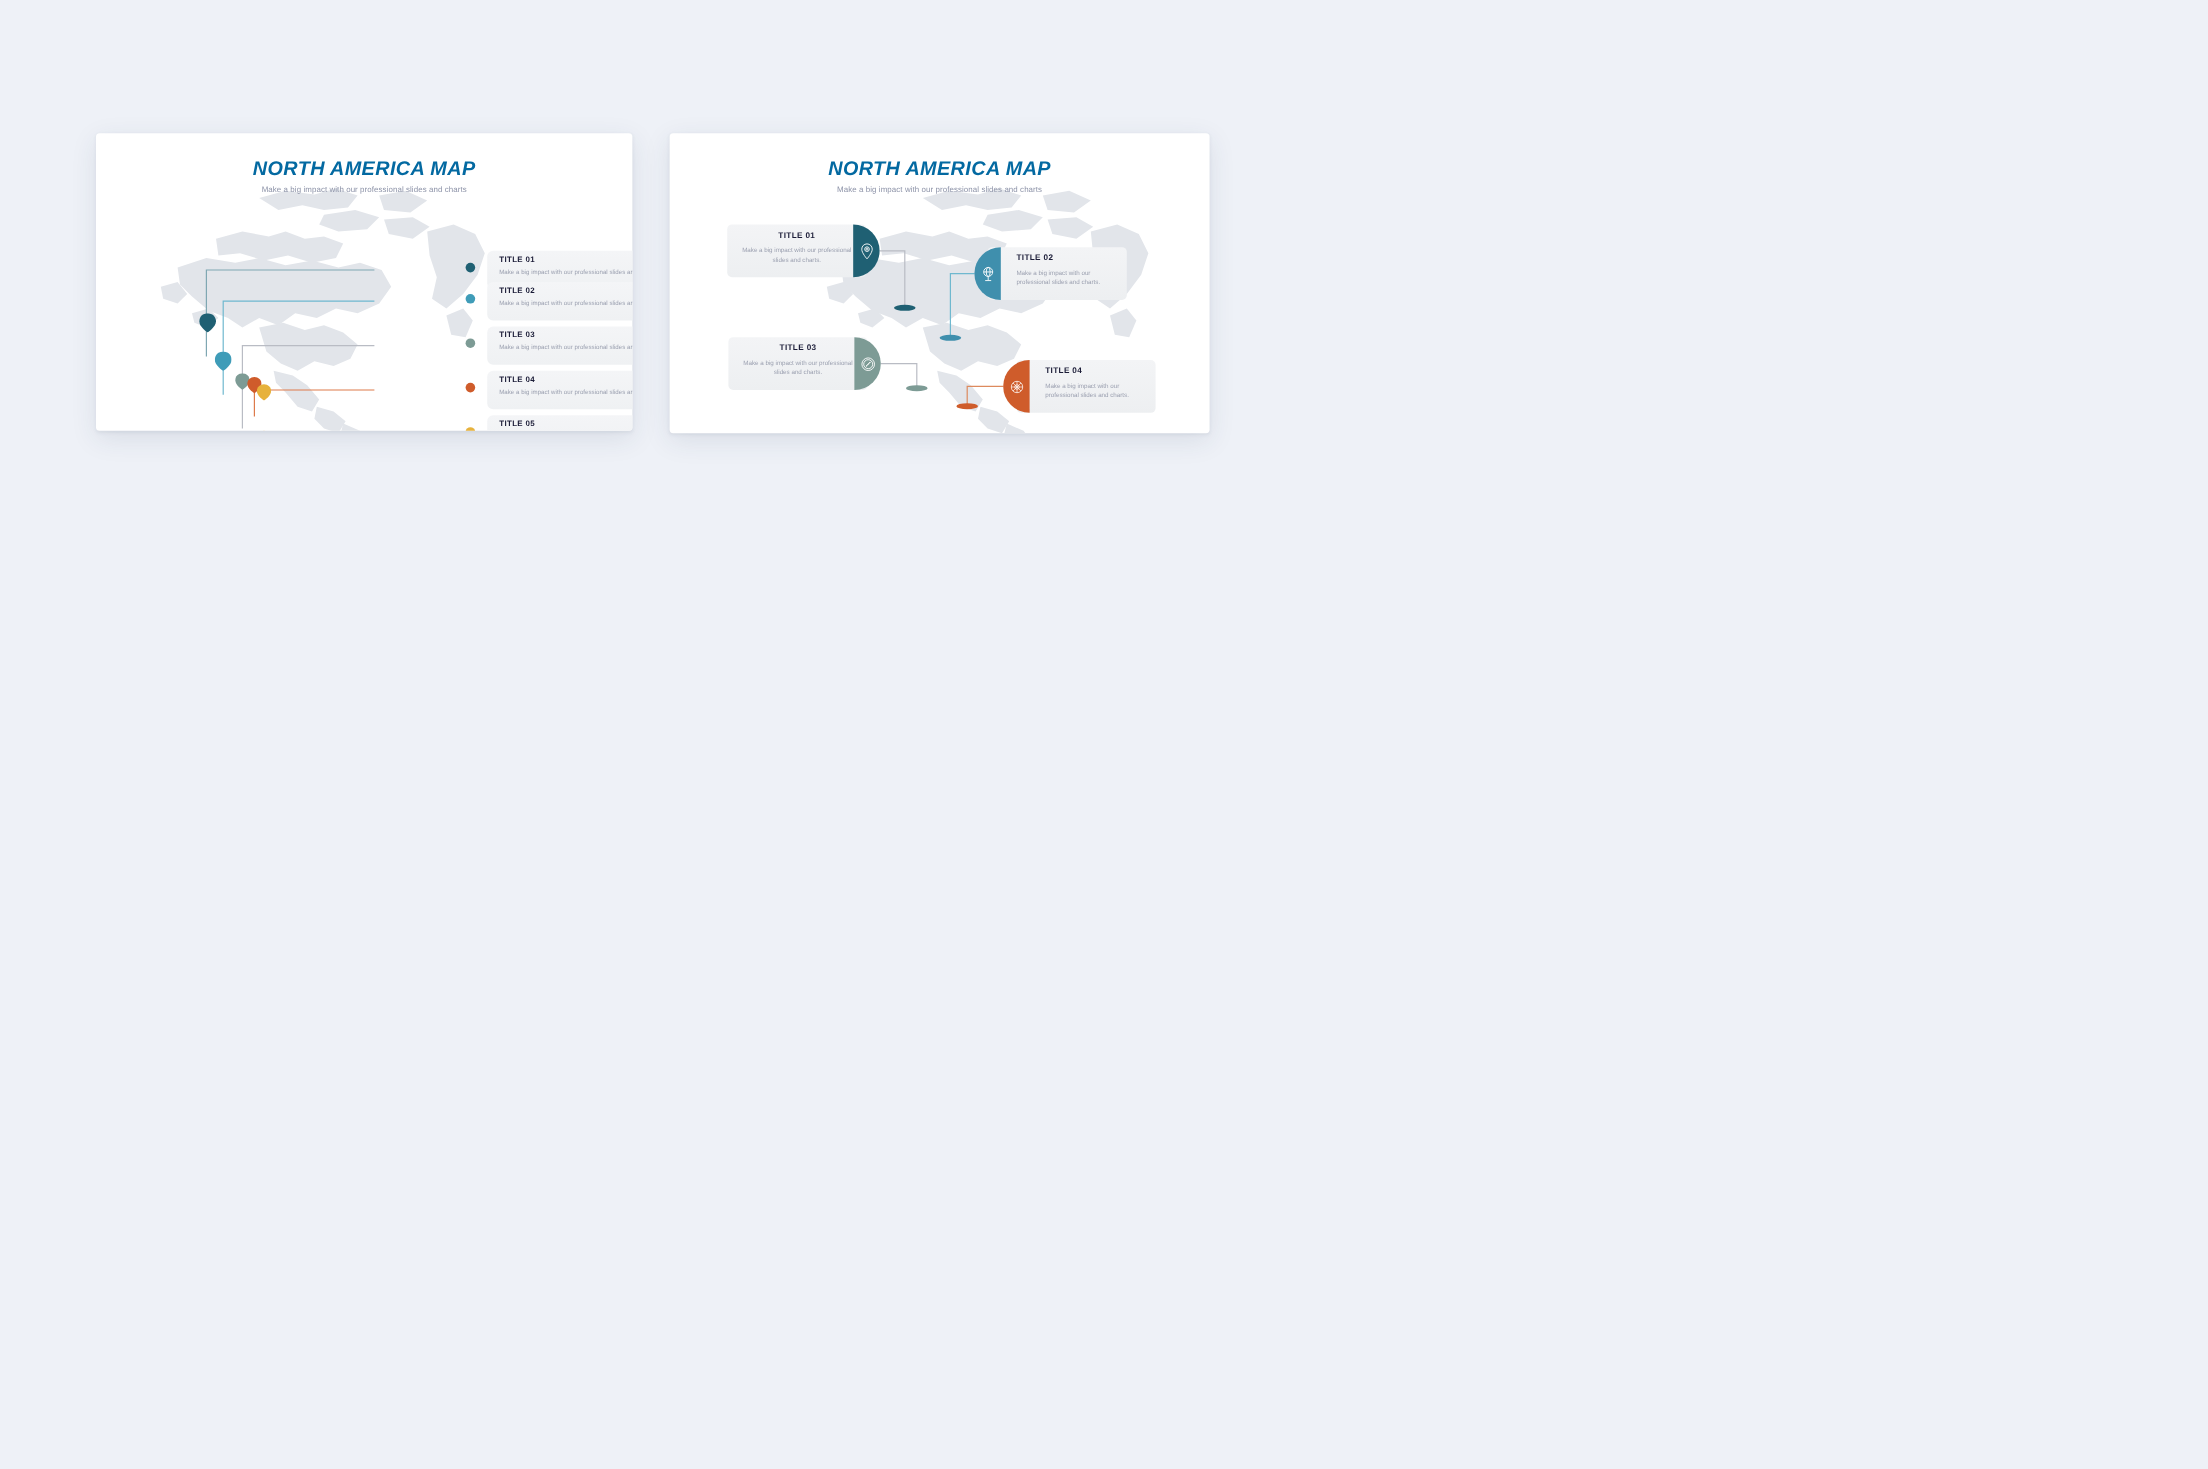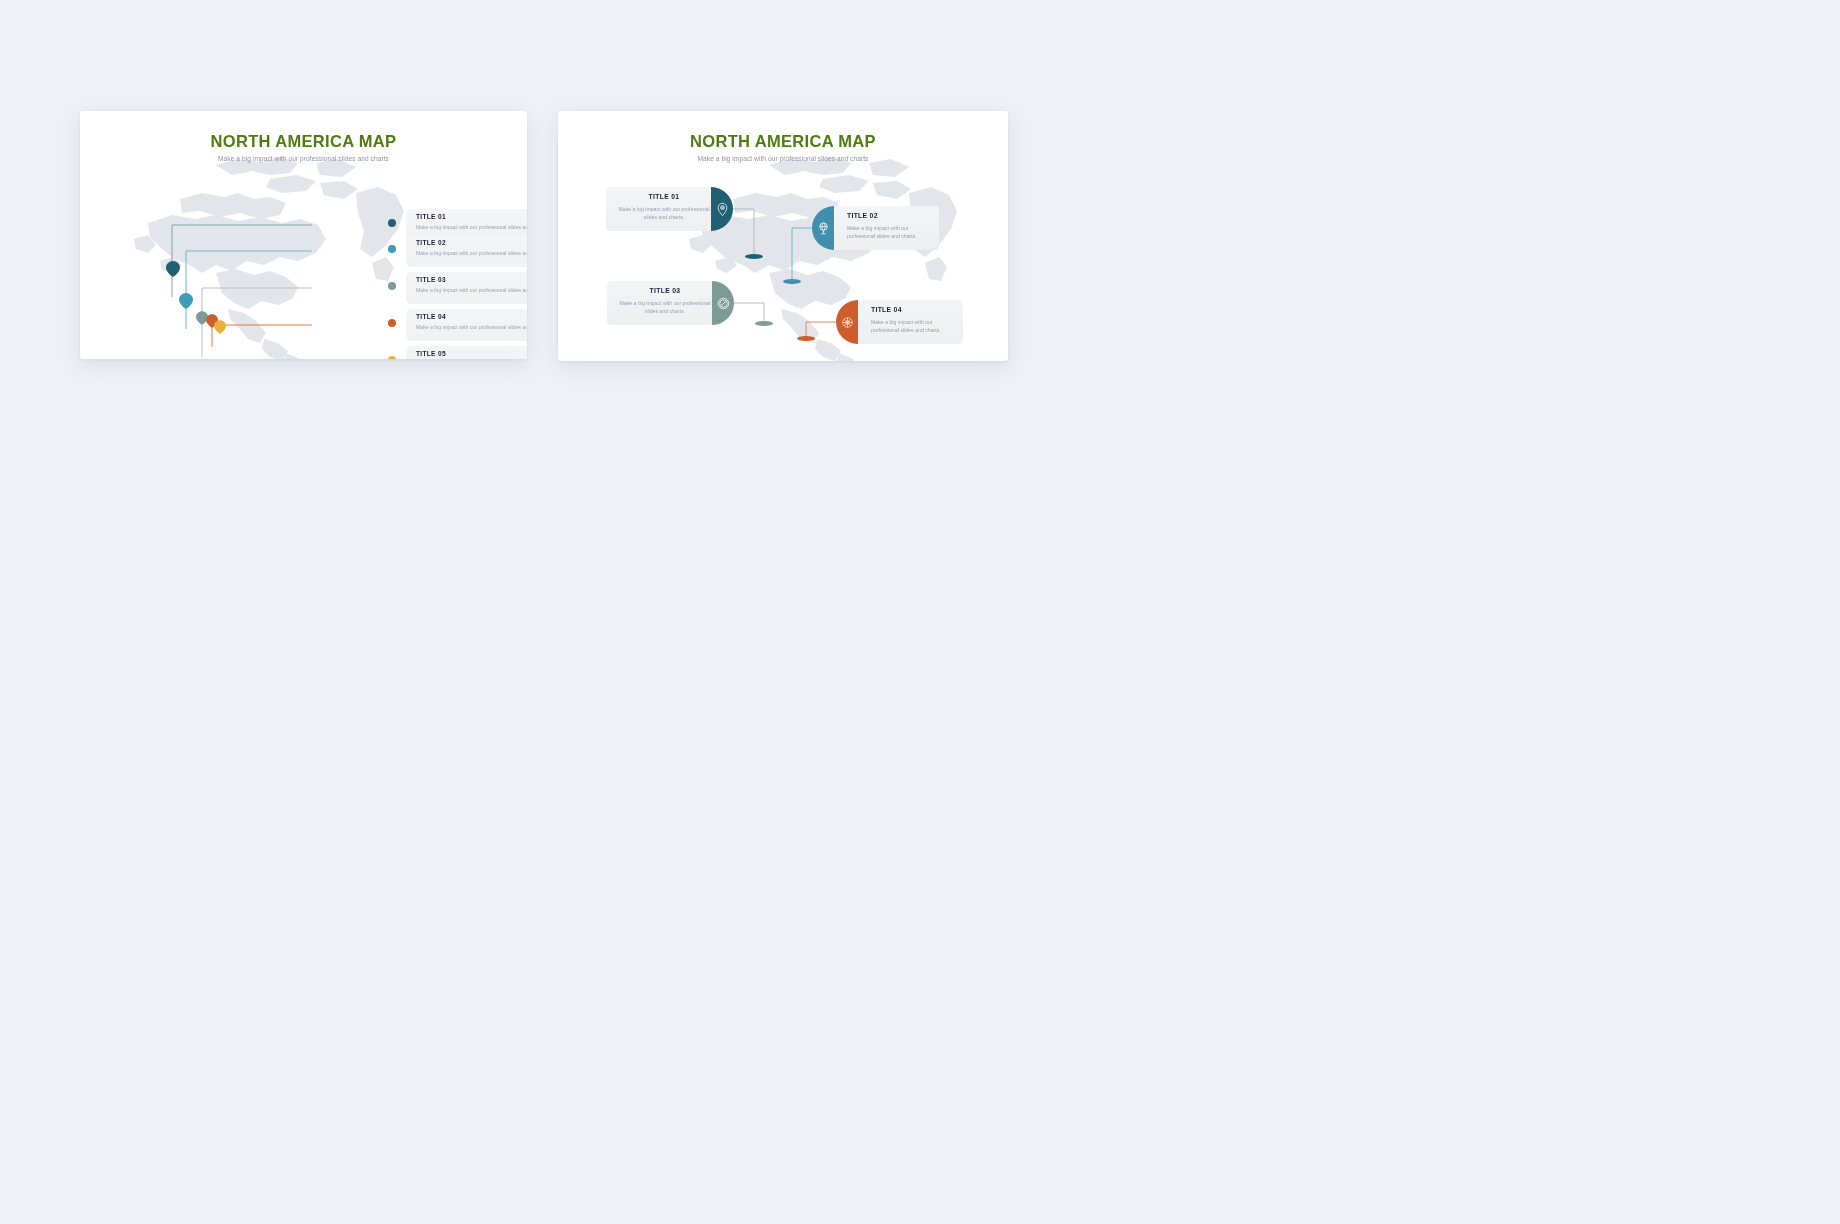--- a/index.html
+++ b/index.html
@@ -22,21 +22,21 @@
   #slide-2{ left:558px; top:111px; width:450px; height:250px; }
 
   .slide-inner{position:absolute;inset:0;}
 
   
   .hdr{position:absolute;left:0;right:0;text-align:center;}
   #slide-1 .hdr{top:21px;}
   #slide-2 .hdr{top:21px;}
   .hdr-title{
     font-size:16.5px;font-weight:700;letter-spacing:.02em;
-    color:#4d7c0f;line-height:1.1;margin:0;
+    color:#0369a1;line-height:1.1;margin:0;font-style:italic;
   }
   .hdr-sub{
     font-size:6.6px;color:#8d93a8;margin-top:5px;letter-spacing:.01em;
   }
 
   
   .mapwrap{position:absolute;inset:0;pointer-events:none;}
   .mapwrap svg{position:absolute;}
   #slide-1 .mapwrap svg{left:40px;top:42px;width:330px;height:215px;}
   #slide-2 .mapwrap svg{left:125px;top:42px;width:320px;height:215px;}

